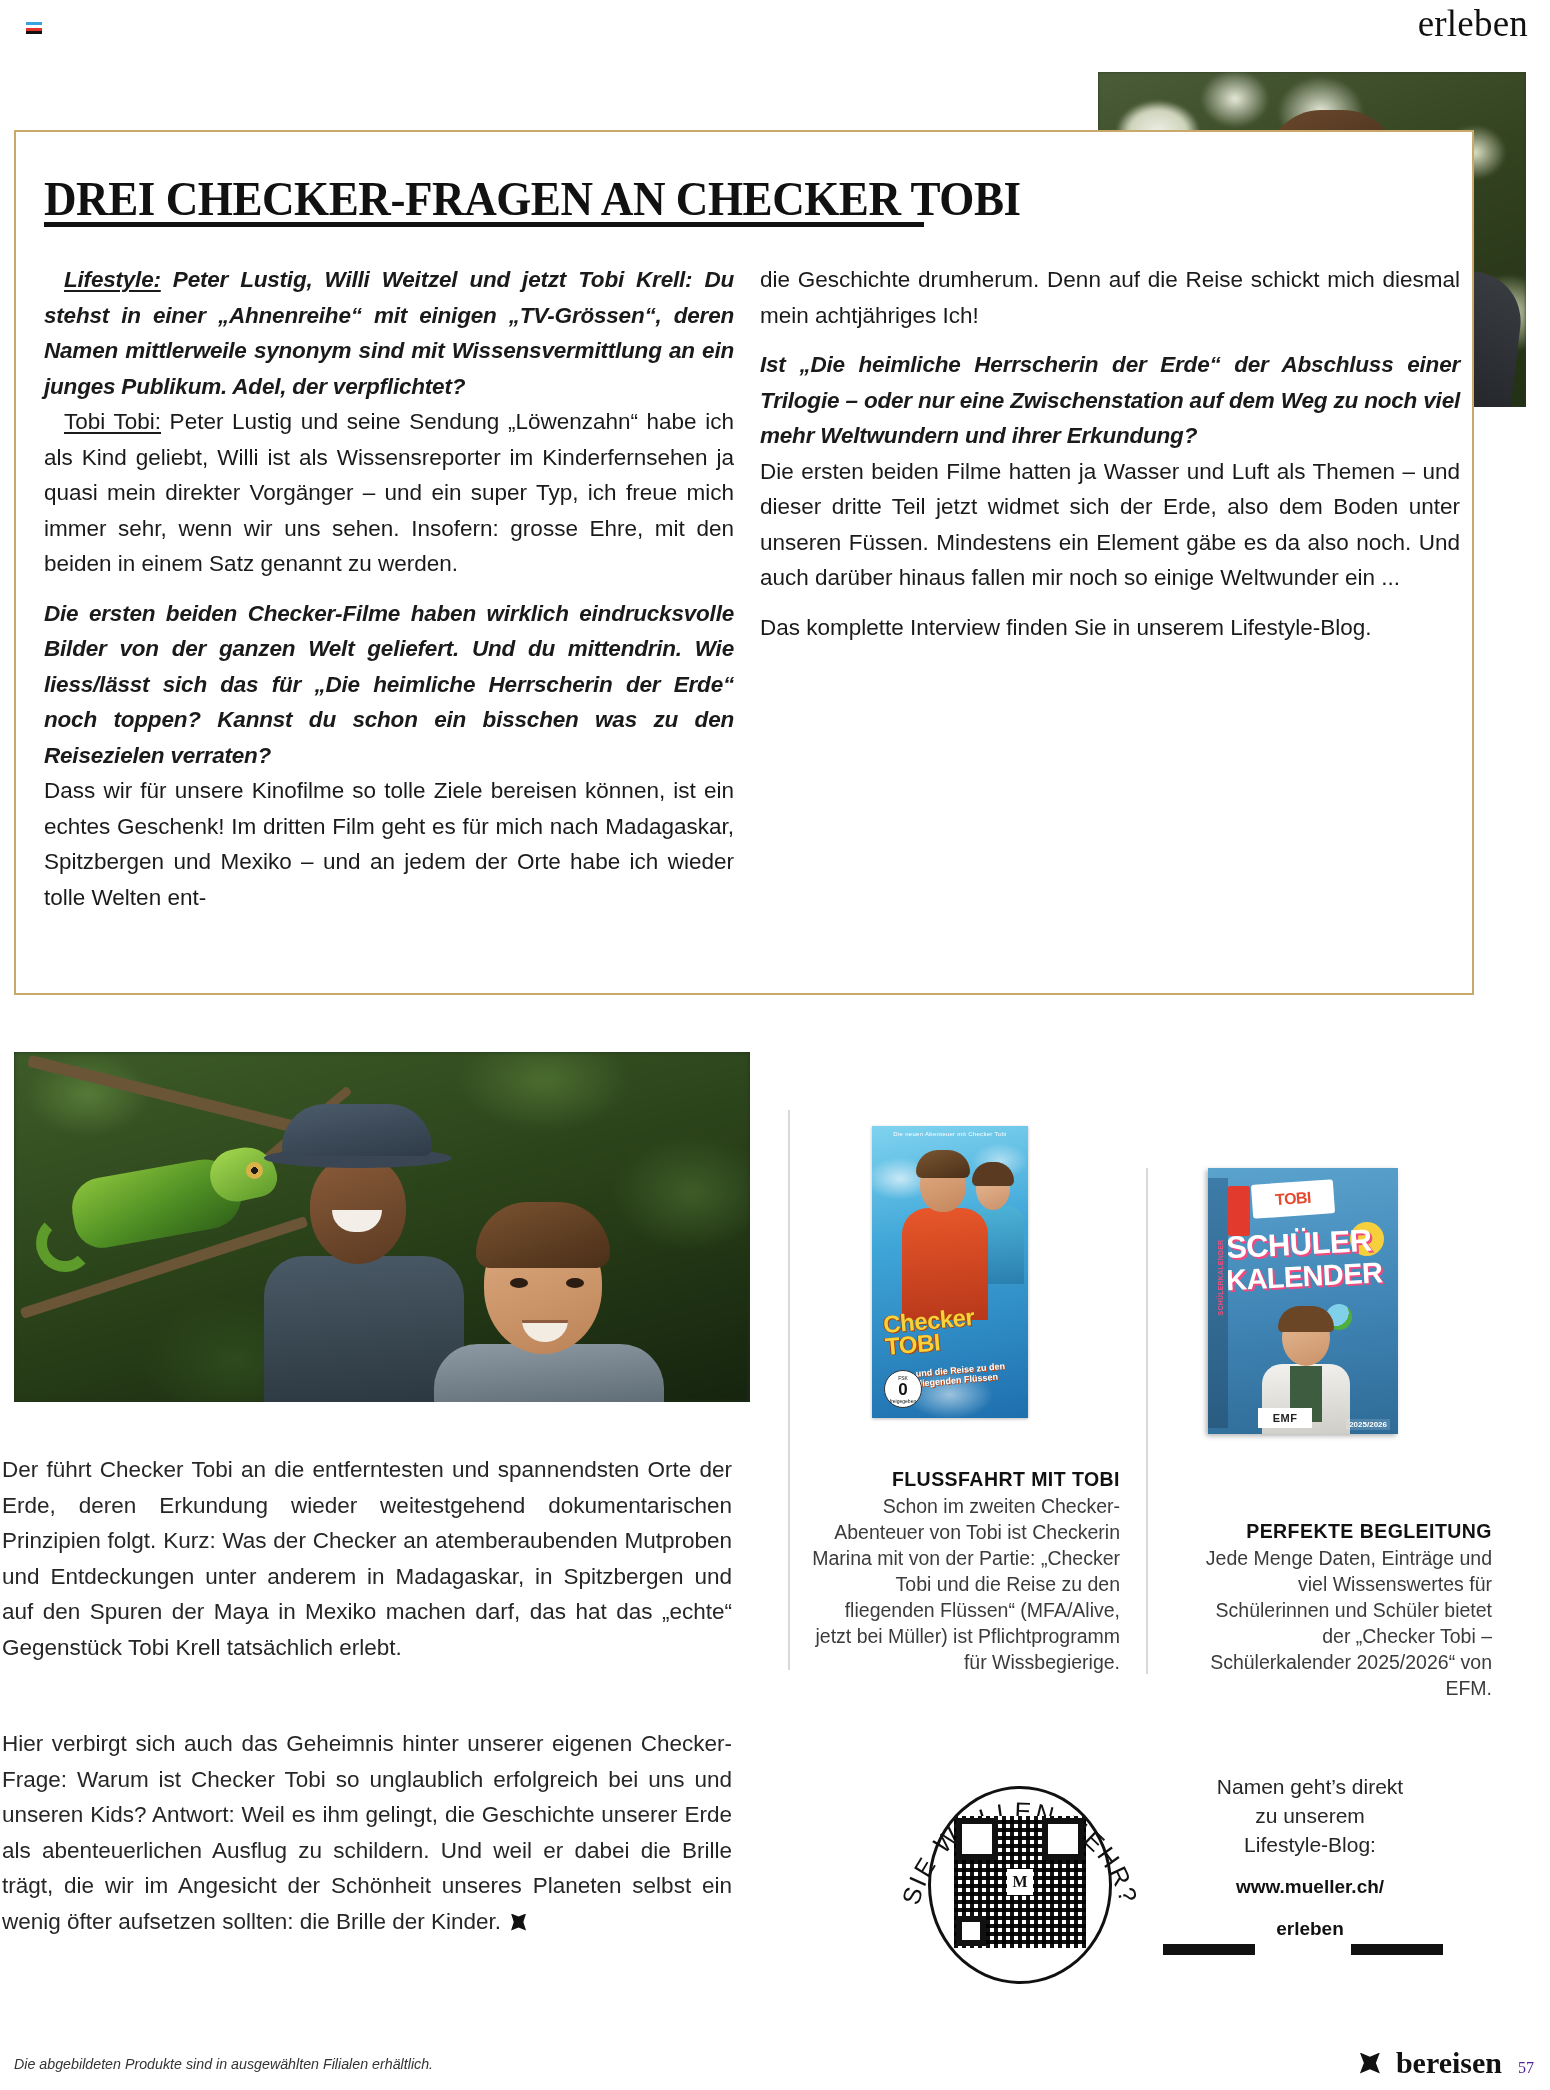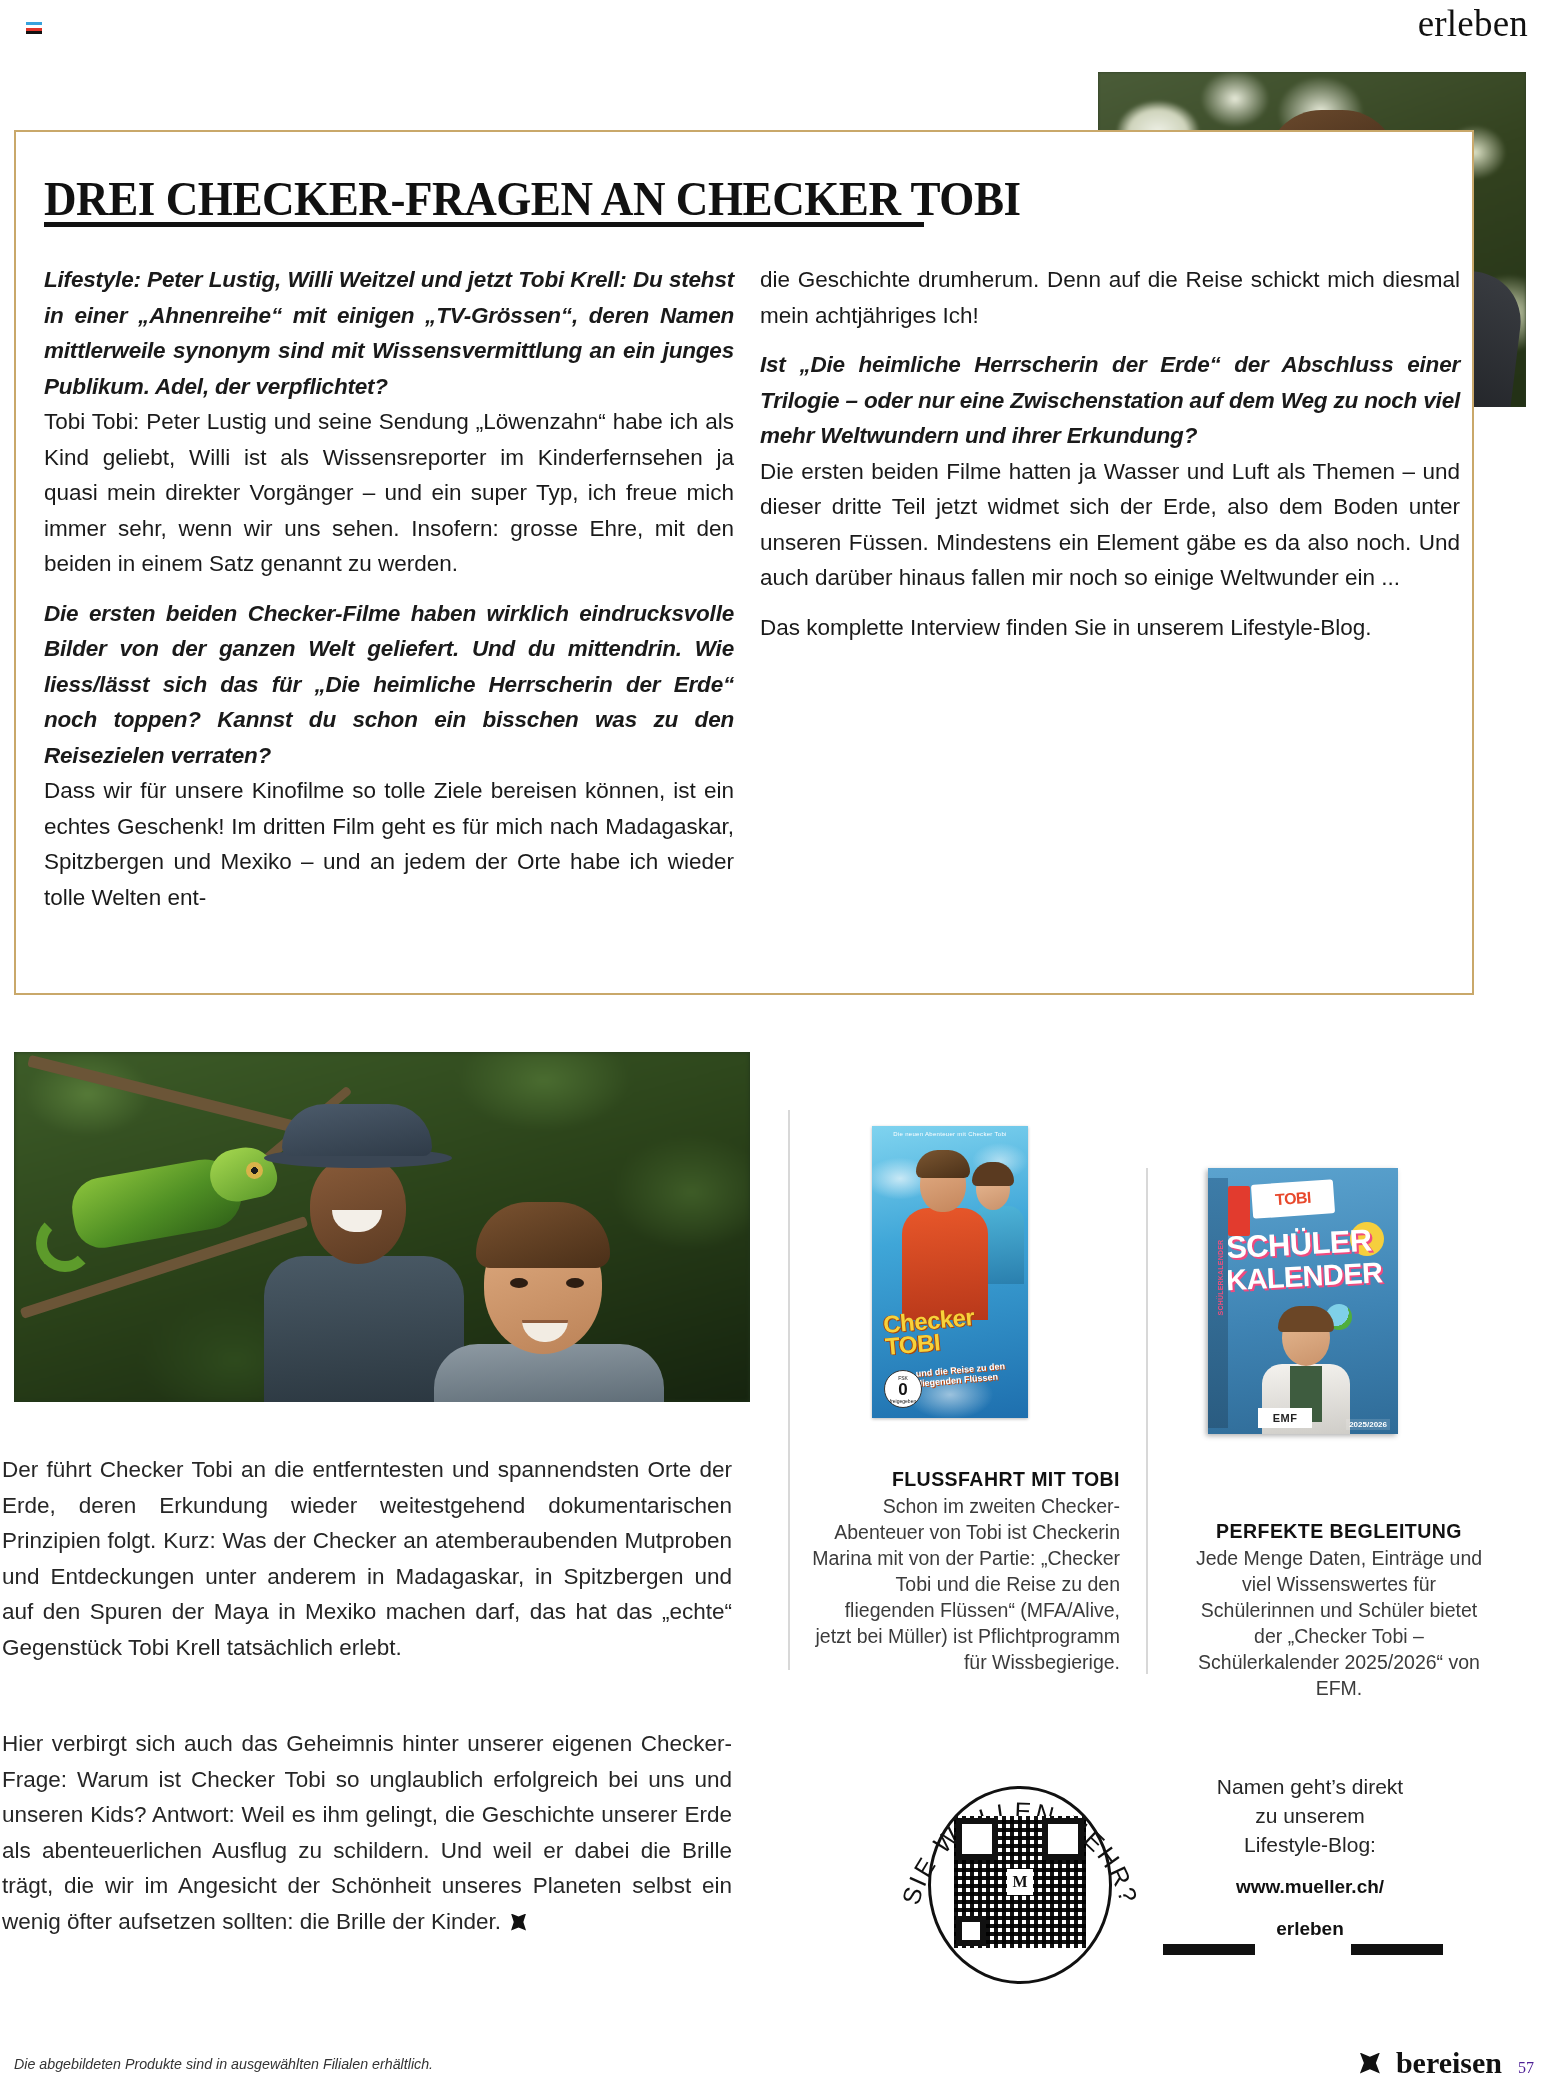--- a/index.html
+++ b/index.html
@@ -46,21 +46,21 @@
     position: absolute; left: 44px; top: 222px;
     width: 880px; height: 5px; background: #111;
   }
 
   .col { position: absolute; font-size: 22.5px; line-height: 35.5px; }
   .col.left  { left: 44px;  top: 262px; width: 690px; }
   .col.right { left: 760px; top: 262px; width: 700px; }
 
   .col p { margin: 0 0 0 0; text-align: justify; }
   .q { font-weight: bold; font-style: italic; letter-spacing: -0.2px; }
-  .q u, .u { text-underline-offset: 3px; }
+  .q u, .u { text-decoration: underline; text-underline-offset: 3px; margin-left: 20px; }
   .a { font-weight: normal; font-style: normal; }
   .gap { height: 14px; }
 
   
   .narrow { width: 300px; text-align: left; }
 
   
   .portrait {
     position: absolute; left: 1098px; top: 72px;
     width: 428px; height: 335px;
@@ -393,21 +393,21 @@
   .cap {
     position: absolute; text-align: right;
     font-size: 19.5px; line-height: 26px; color: #3b3b3b;
   }
   .cap h4 {
     font-size: 19.5px; font-weight: bold; color: #111;
     letter-spacing: .45px; margin-bottom: 1px;
   }
   .cap.mid   { left: 806px;  top: 1466px; width: 314px; }
   .cap.right { left: 1186px; top: 1518px; width: 306px; }
-  .cap.right, .cap.right h4 { text-align: center; }
+  .cap.right, .cap.right h4 { text-align: right; }
 
   
   .bodytext {
     position: absolute; left: 2px; width: 730px;
     font-size: 22.5px; line-height: 35.5px; text-align: justify;
     color: #262626;
   }
   .bt1 { top: 1452px; }
   .bt2 { top: 1726px; }
   .endmark {

